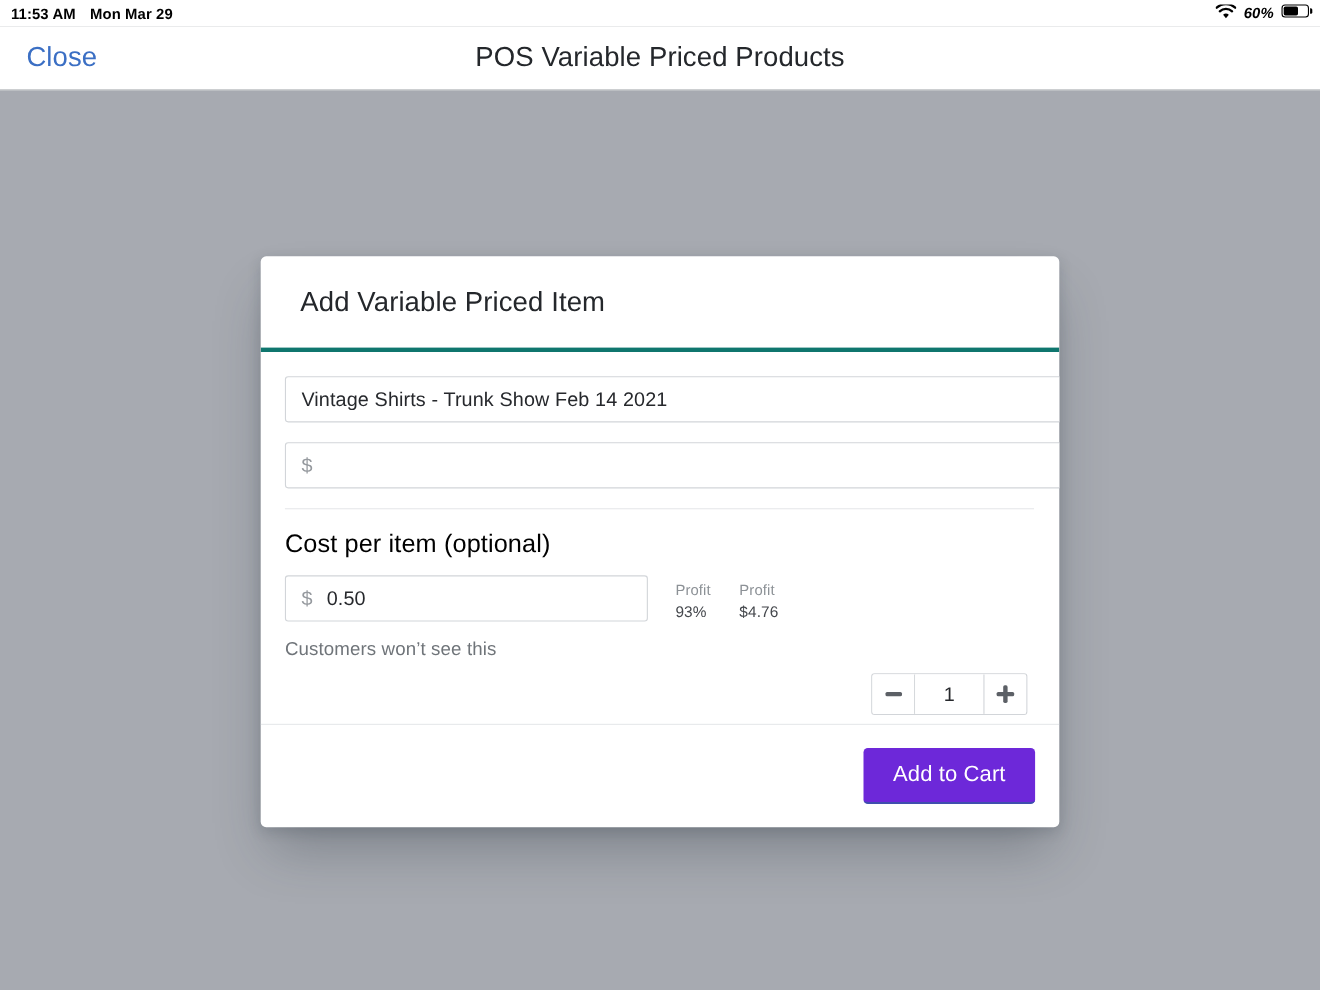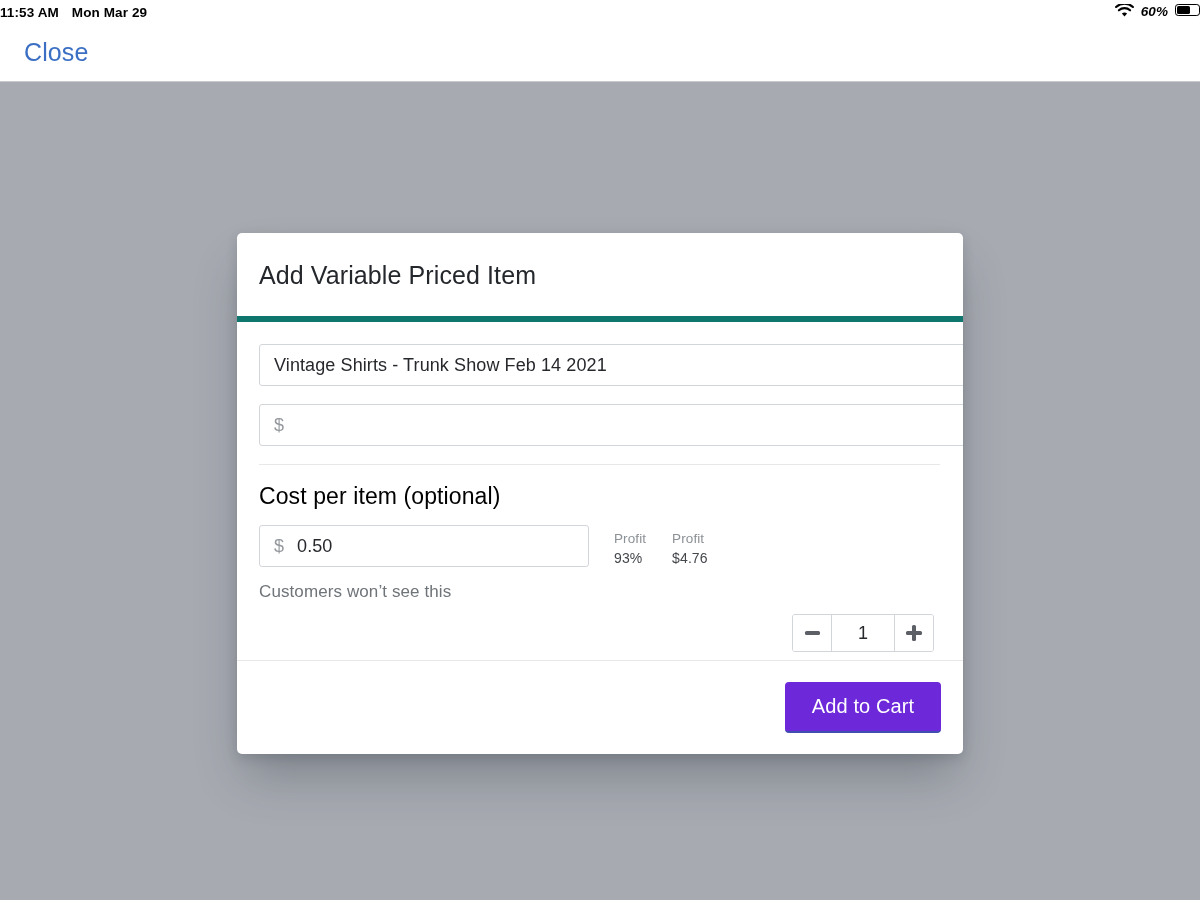--- a/index.html
+++ b/index.html
@@ -18,21 +18,21 @@
 
   
   .statusbar {
     position: absolute;
     top: 0; left: 0;
     width: 1200px;
     height: 24px;
     background: #ffffff;
     display: flex;
     align-items: center;
-    padding: 0 0;
+    padding: 0 10px;
     color: #000000;
     font-size: 13.5px;
     font-weight: 600;
     letter-spacing: 0.1px;
   }
   .statusbar-left { display: flex; align-items: center; gap: 13px; }
   .statusbar-right {
     margin-left: auto;
     display: flex;
     align-items: flex-start;
@@ -115,22 +115,22 @@
     top: 233px;
     width: 726px;
     background: #ffffff;
     border-radius: 5px;
     box-shadow: 0 28px 46px -8px rgba(33, 43, 54, 0.30),
                 0 4px 12px rgba(33, 43, 54, 0.16);
     overflow: hidden;
   }
 
   .modal-header {
-    padding: 28px 22px 26px 22px;
-    border-bottom: 6px solid #0f766e;
+    padding: 28px 22px 26px 36px;
+    border-bottom: 4px solid #0f766e;
   }
   .modal-title {
     font-size: 25px;
     color: #24272b;
     letter-spacing: 0.1px;
   }
 
   .modal-body {
     padding: 22px 22px 8px 22px;
   }
@@ -325,20 +325,21 @@
     </span>
     <span class="battery-pct">60%</span>
     <span class="battery">
       <span class="battery-fill" style="width: 60%;"></span>
     </span>
   </div>
 </div>
 
 <div class="navbar">
   <button class="nav-close">Close</button>
+  <div class="nav-title">POS Variable Priced Products</div>
 </div>
 
 <div class="backdrop"></div>
 
 <div class="modal">
 
   <div class="modal-header">
     <div class="modal-title">Add Variable Priced Item</div>
   </div>
 

